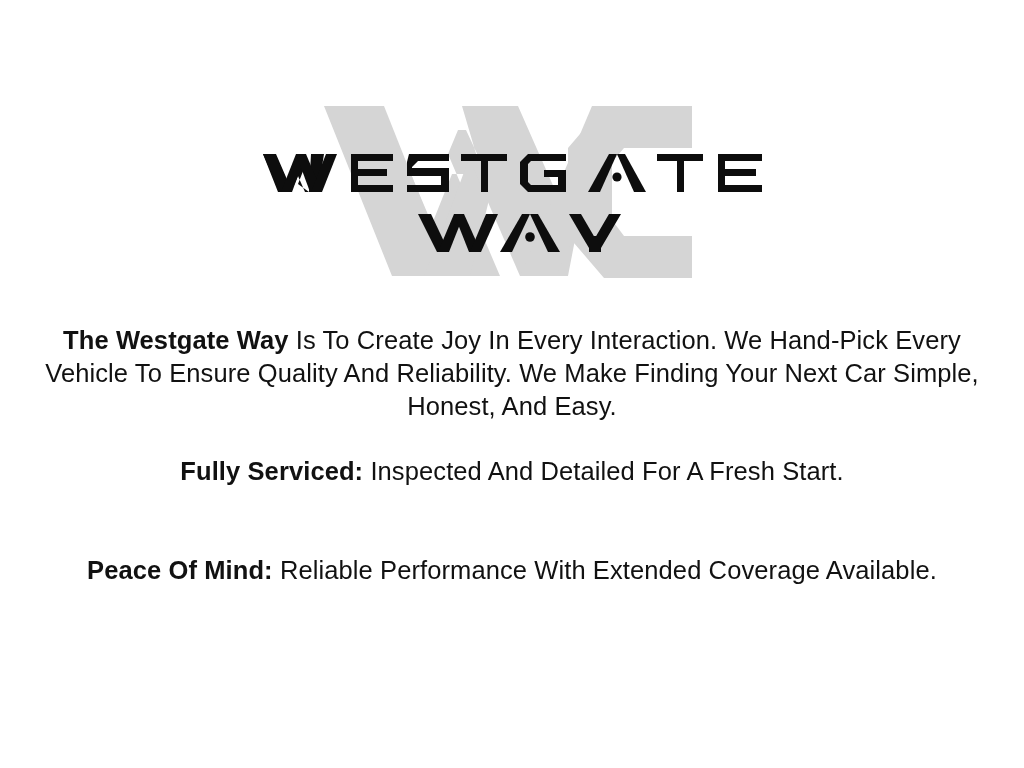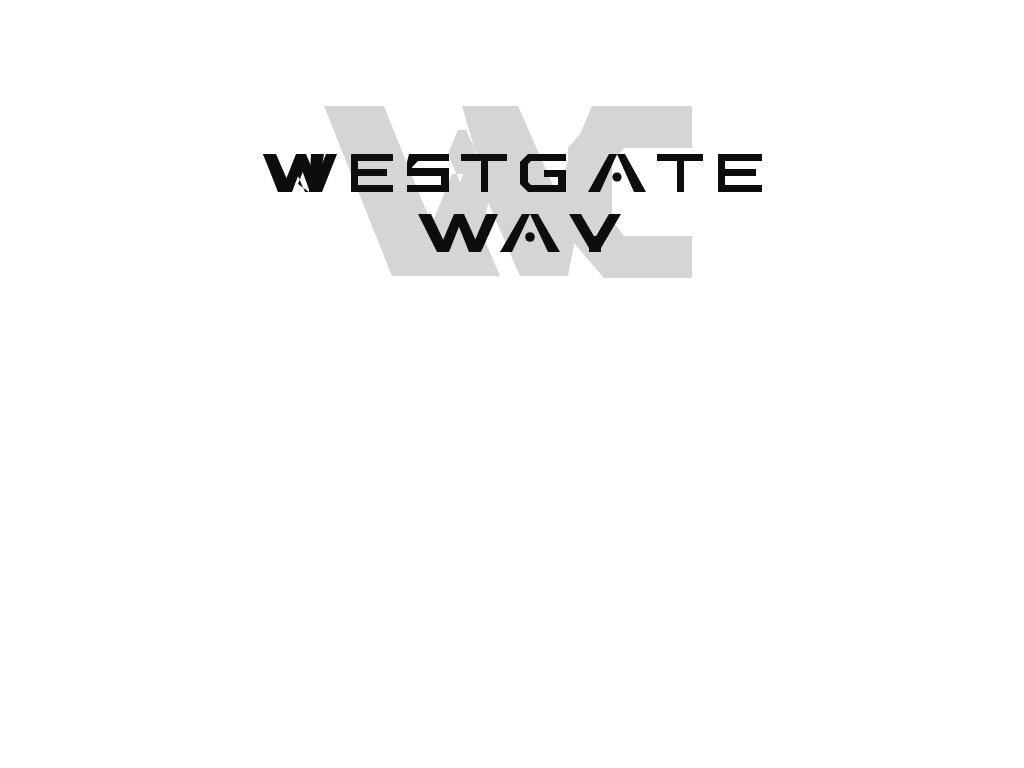--- a/index.html
+++ b/index.html
@@ -175,25 +175,28 @@
           <polygon points="569,118 581,118 595,142 589,152 583,142"></polygon>
           <polygon points="595,142 609,118 621,118 601,152 589,152"></polygon>
           <rect x="589" y="140" width="12" height="16"></rect>
         </g>
       </svg>
     </div>
   </div>
 
   <div class="copy">
 
+    <p class="intro"><span class="lead">The Westgate Way</span><span> Is To Create Joy In Every Interaction. We Hand-Pick Every Vehicle To Ensure Quality And Reliability. We Make Finding Your Next Car Simple, Honest, And Easy.</span></p>
 
     <div class="spacer-1"></div>
 
+    <p class="tenet"><span class="tenet-label">Fully Serviced:</span><span> Inspected And Detailed For A Fresh Start.</span></p>
 
     <div class="spacer-2"></div>
 
 
     <div class="spacer-3"></div>
 
+    <p class="tenet"><span class="tenet-label">Peace Of Mind:</span><span> Reliable Performance With Extended Coverage Available.</span></p>
 
   </div>
 
 </div>
 
 </body></html>

